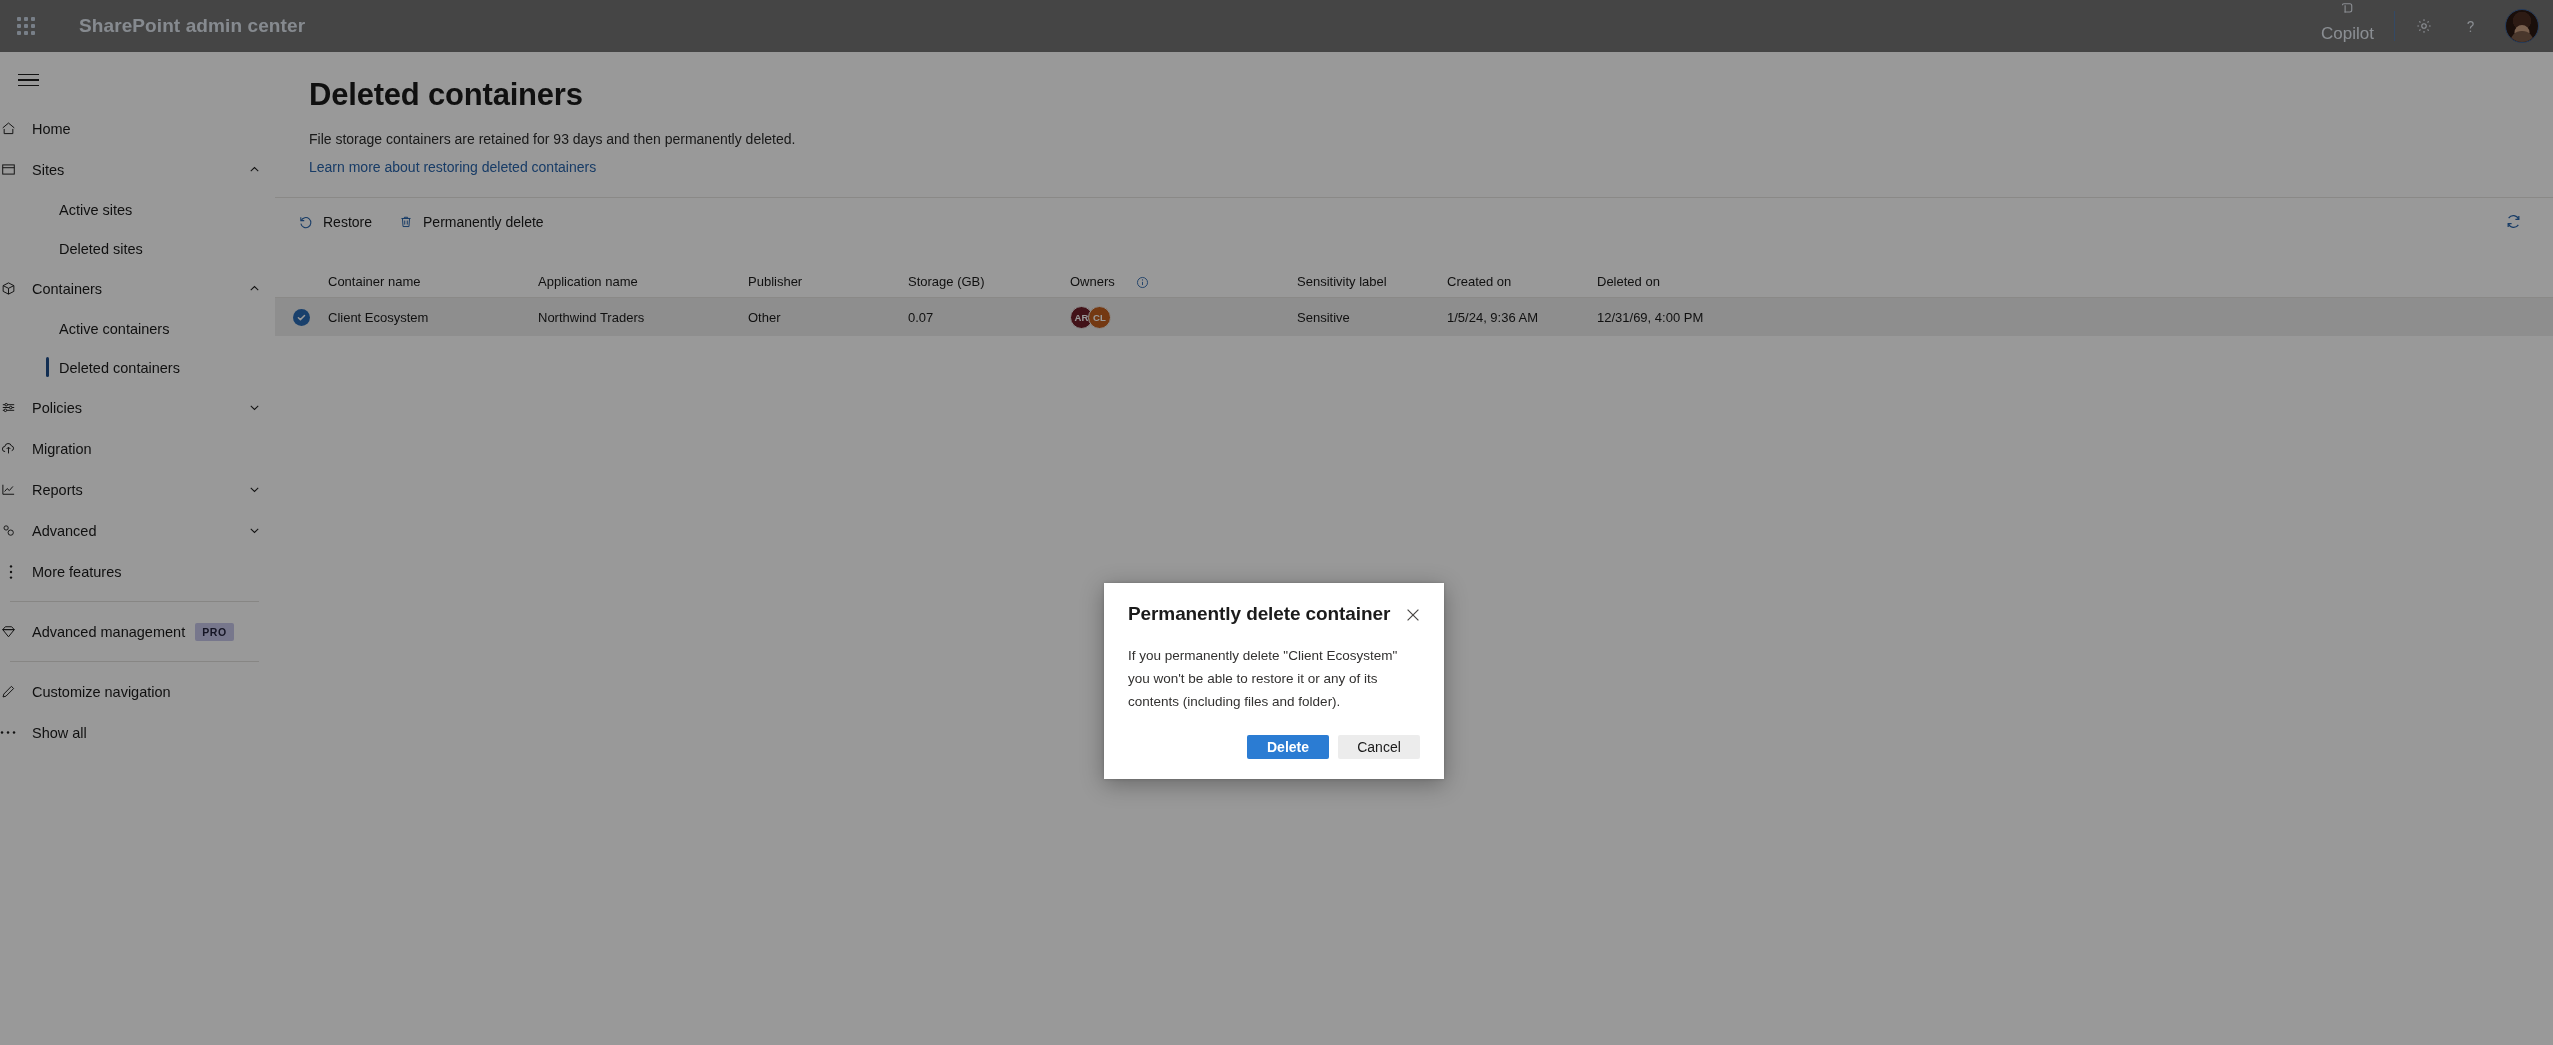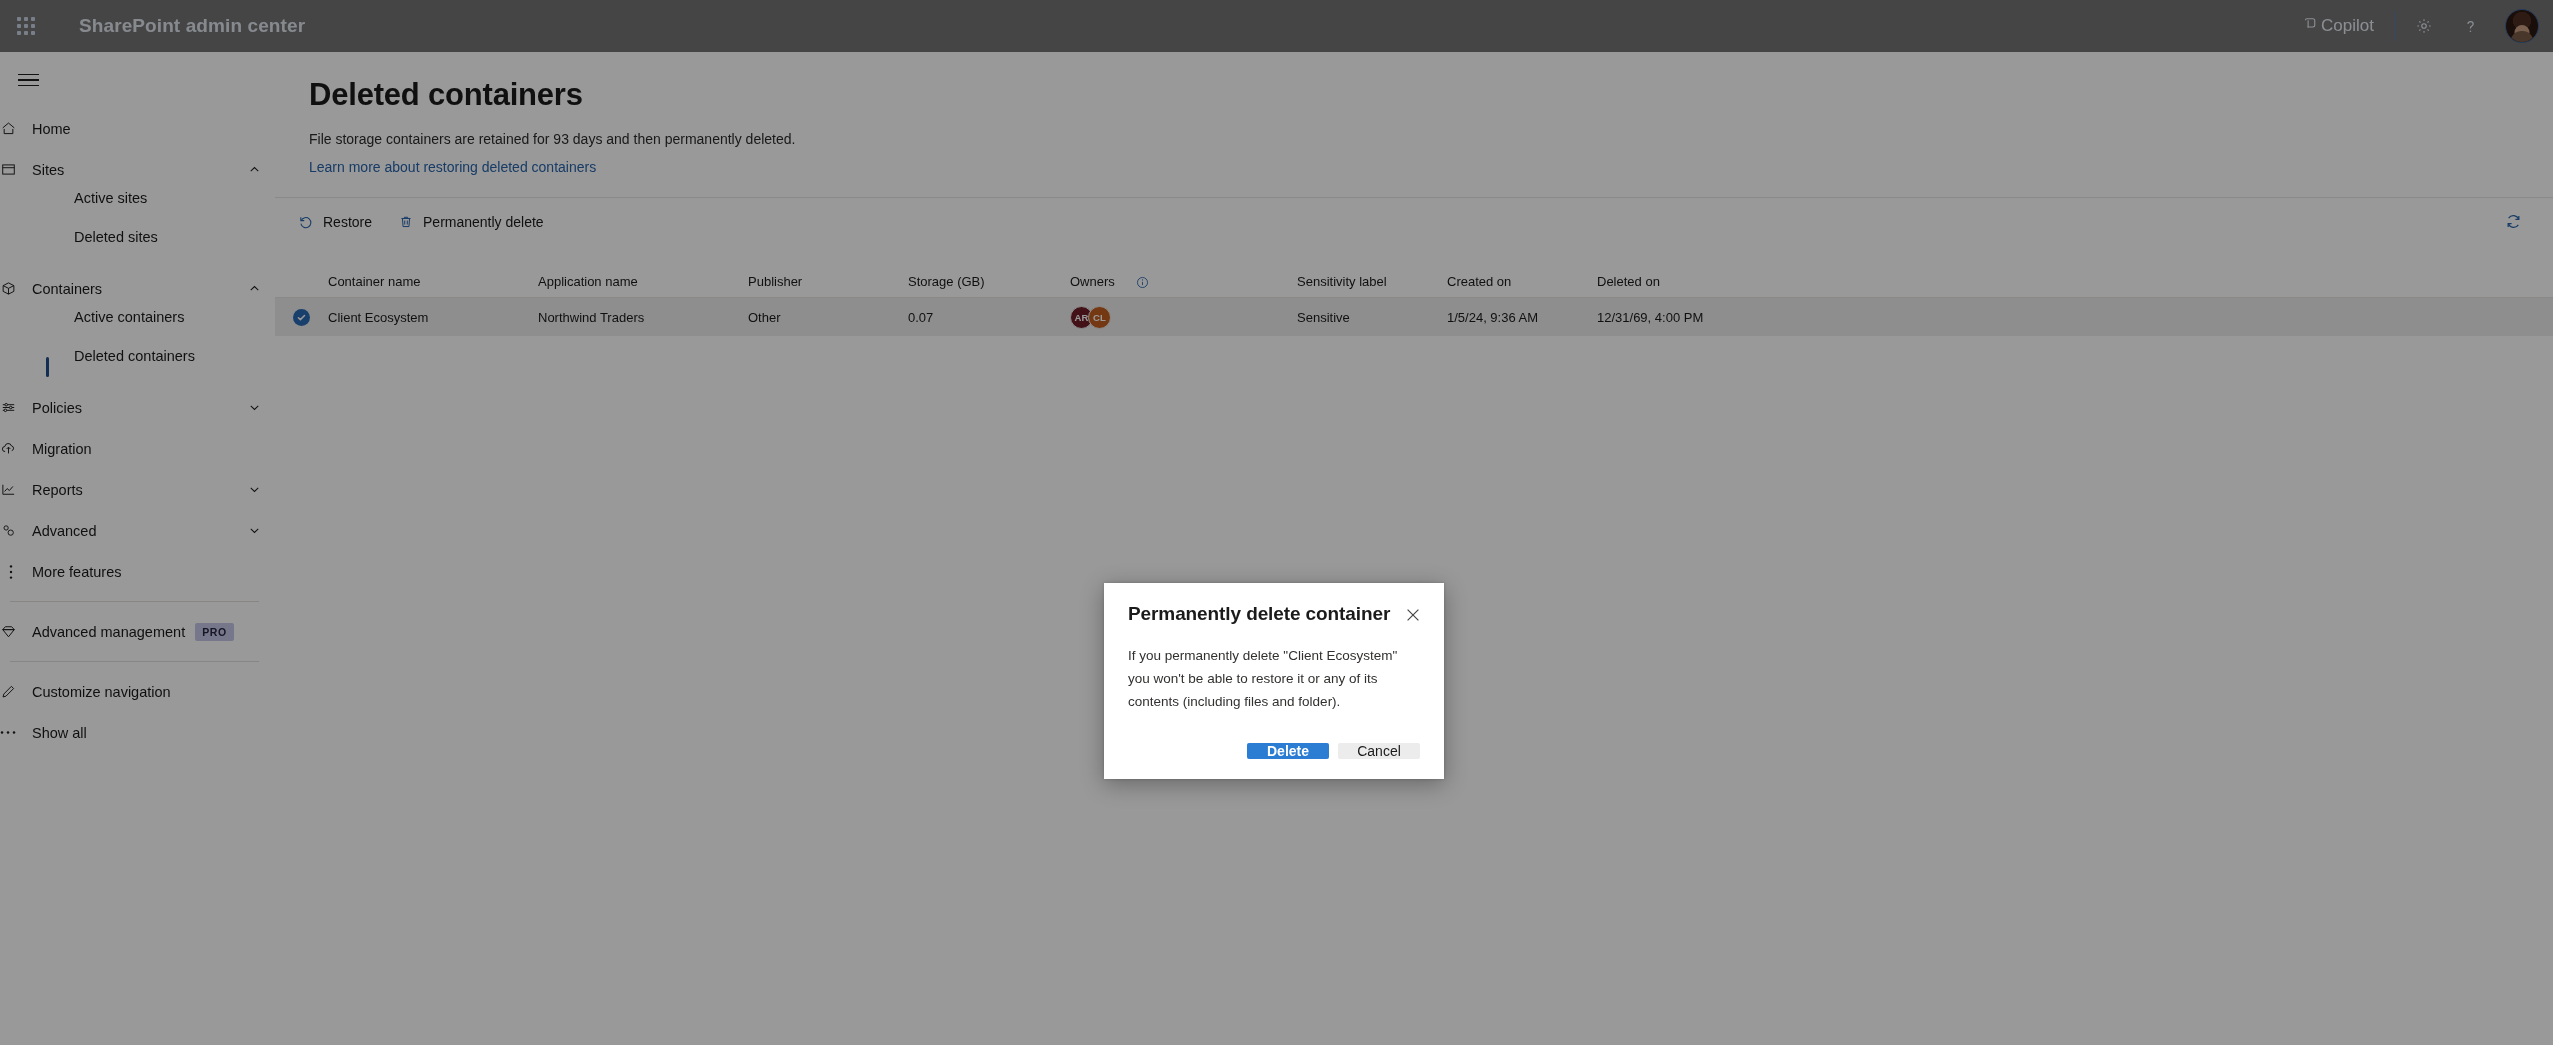--- a/index.html
+++ b/index.html
@@ -37,20 +37,21 @@
     white-space: nowrap;
   }
   .suite-right {
     margin-left: auto; display: flex; align-items: center;
     height: 52px; padding-right: 14px;
   }
   .copilot-btn {
     display: flex; align-items: center; gap: 2px;
     color: #e7edf5; font-size: 17px; padding: 0 14px; height: 52px;
     cursor: pointer;
+    flex-direction: column;
   }
   .suite-divider { width:1px; height:30px; background:#557aaa; margin:0 6px; }
   .suite-icon {
     width: 46px; height: 52px; display:flex; align-items:center; justify-content:center;
     color:#e7edf5; cursor:pointer;
   }
   .avatar-me {
     width: 34px; height: 34px; border-radius: 50%;
     margin-left: 12px; cursor:pointer; overflow:hidden;
     background: radial-gradient(circle at 50% 34%, #4b2d22 0 34%, #2b1812 35% 100%);
@@ -92,22 +93,22 @@
     font-size: 14.5px; color: #1b1b1b; cursor: pointer;
     position: relative;
   }
   .nav-ico {
     width: 32px; min-width:32px; display:flex; align-items:center; justify-content:flex-start;
     color:#1f1f1f;
   }
   .nav-label { flex: 1; white-space: nowrap; }
   .nav-chev { color:#1f1f1f; display:flex; align-items:center; }
   .nav-sub {
-    display:flex; 
-    height: 39px; padding-left: 74px;
+    display:flex; align-items:center;
+    height: 39px; padding-left: 59px;
     font-size: 14.5px; color:#1b1b1b; cursor:pointer; position:relative;
   }
   .nav-sub.selected::before {
     content:""; position:absolute; left:46px; top:9px;
     width: 3px; height: 20px; background:#1f4e89; border-radius:2px;
   }
   .nav-sep { height:1px; background:#e1dfdd; margin: 9px 16px 9px 10px; }
   .pro-badge {
     margin-left: 10px; font-size: 10.5px; letter-spacing:.6px;
     background:#c7c7ea; color:#26263f; padding: 3px 7px; border-radius:2px;
@@ -212,21 +213,21 @@
     border-radius:2px;
   }
   .dlg-body {
     font-size: 13.5px; color:#323130; line-height: 1.72;
     margin-top: 16px;
   }
   .dlg-actions {
     margin-top: auto; display:flex; justify-content:flex-end; gap: 9px;
   }
   .btn {
-    height: 16px; min-width: 82px; padding: 0 18px;
+    height: 24px; min-width: 82px; padding: 0 18px;
     font-size: 14px; font-family:"Liberation Sans", sans-serif;
     border: 1px solid transparent; border-radius: 2px; cursor:pointer;
     display:flex; align-items:center; justify-content:center;
   }
   .btn-primary { background:#2b7cd3; color:#ffffff; font-weight:600; }
   .btn-default { background:#ececec; color:#1b1b1b; }
 </style>
 </head>
 <body>
 

